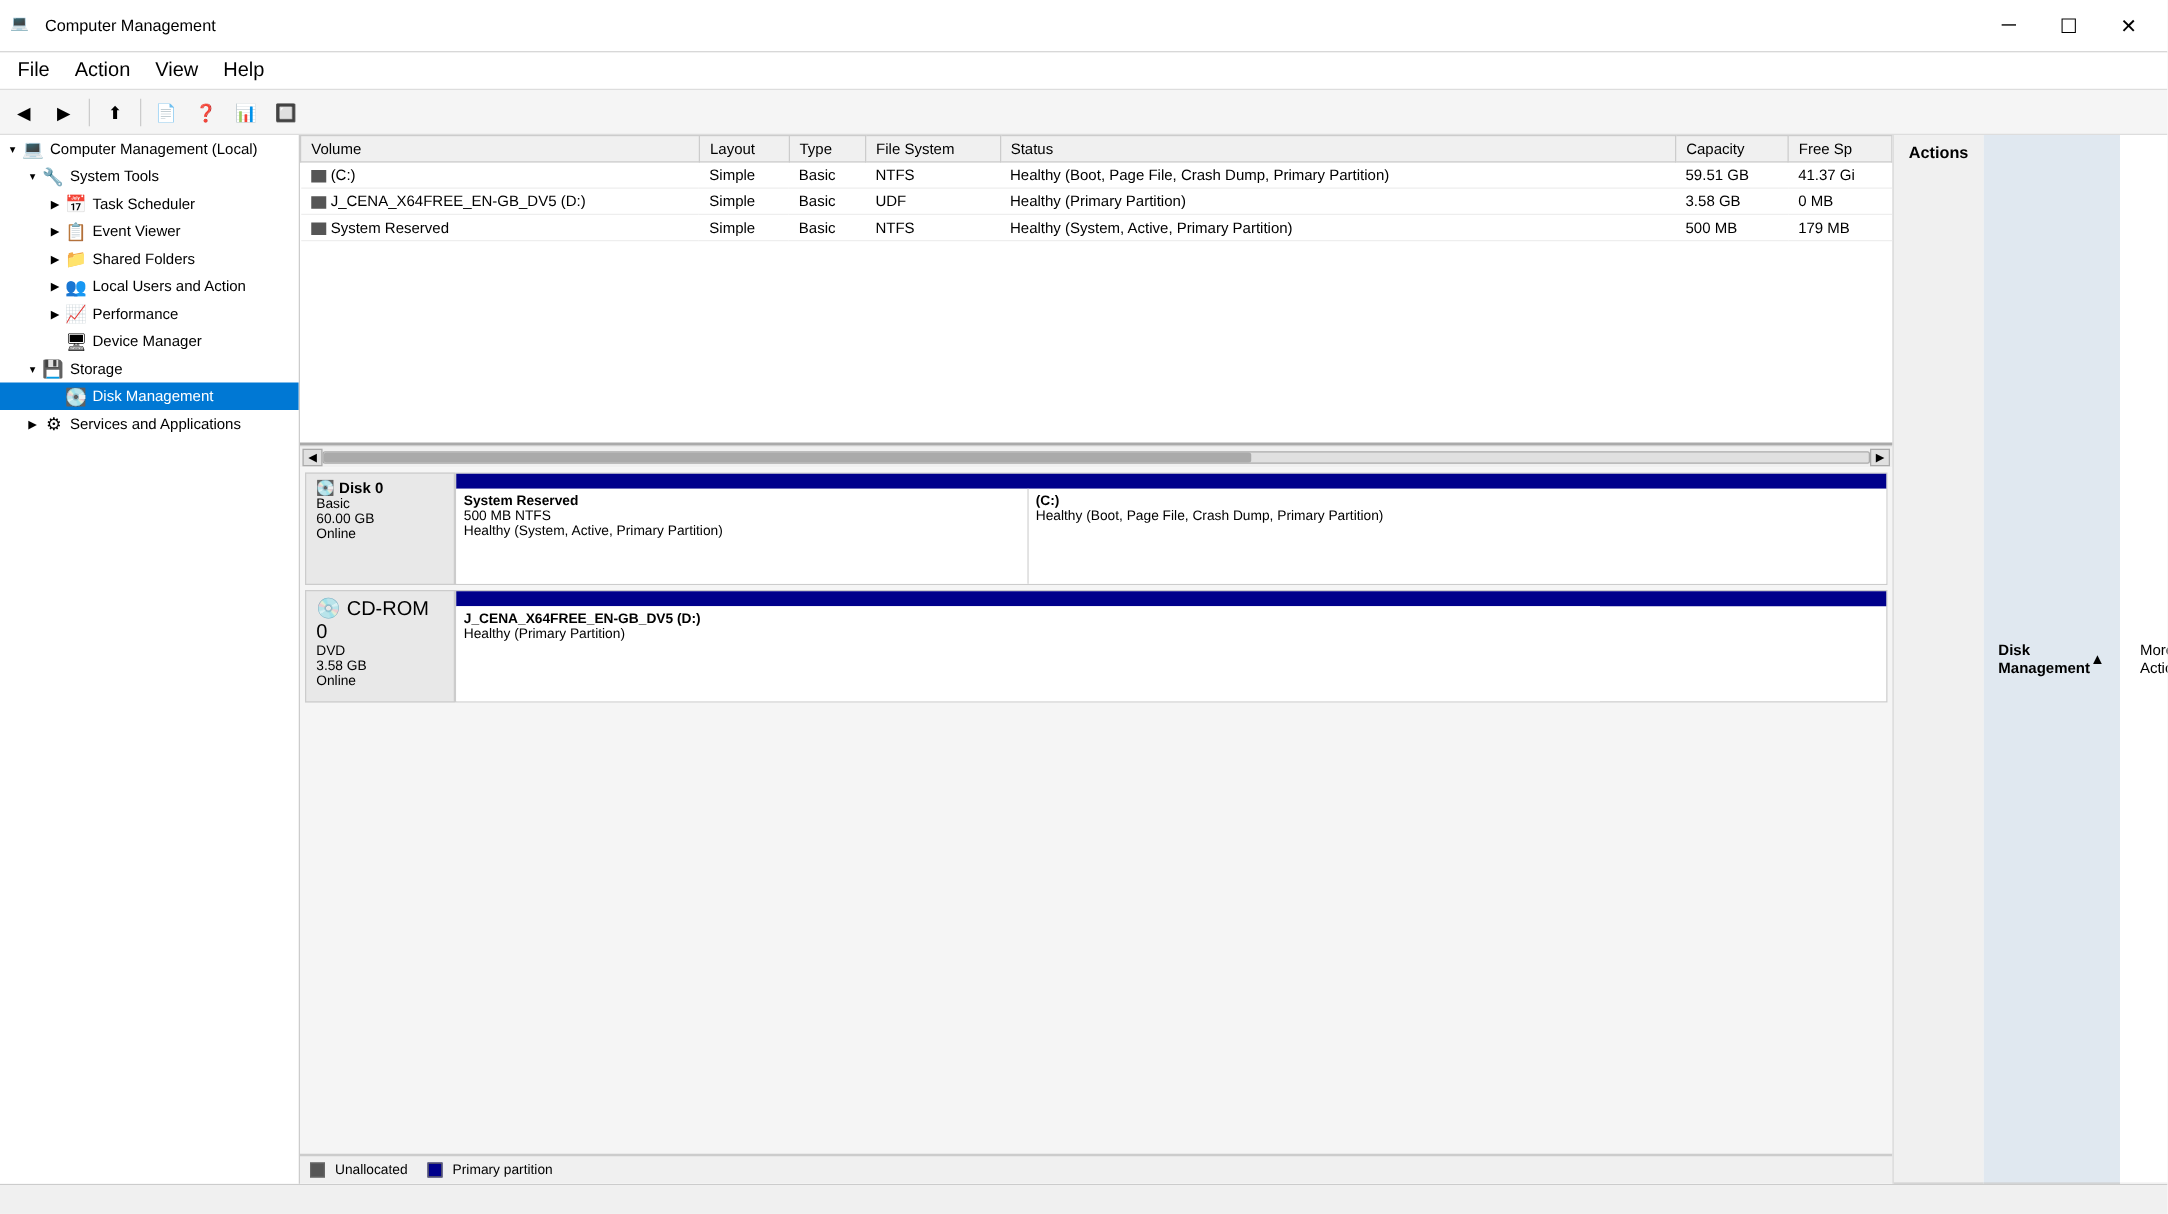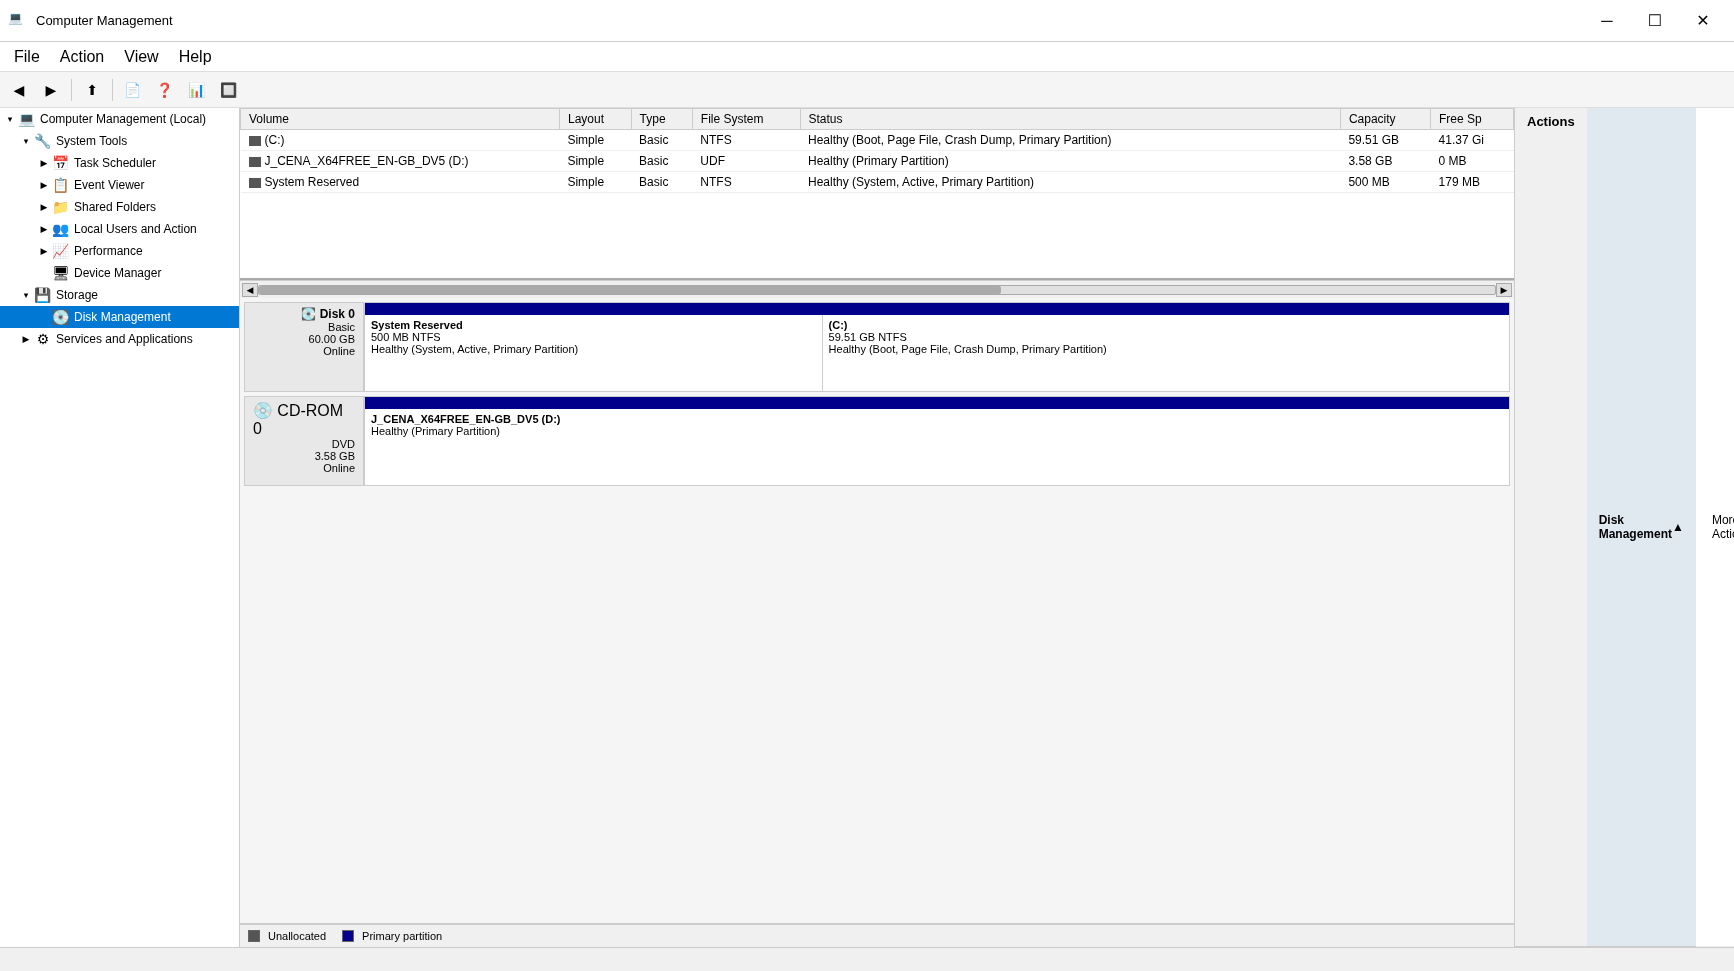--- a/index.html
+++ b/index.html
@@ -160,21 +160,20 @@
     .disk-info {
       width: 120px;
       flex-shrink: 0;
       padding: 4px 8px;
       background: #e8e8e8;
       border: 1px solid #ccc;
       font-size: 11px;
       display: flex;
       flex-direction: column;
       justify-content: flex-start;
-      align-items: flex-end;
     }
     .disk-partitions {
       flex: 1;
       display: flex;
       flex-direction: column;
       border: 1px solid #ccc;
       background: #fff;
     }
     .disk-header-bar {
       height: 12px;
@@ -355,21 +354,21 @@
 
     <div class="tree-item" style="padding-left:18px;">
       <span class="tree-expand">▶</span>
       <span class="tree-icon">⚙</span>
       <span class="tree-label">Services and Applications</span>
     </div>
   </div>
 
   <div class="content-area">
 
-    <div class="volume-table-area" style="height:172px; overflow:auto;">
+    <div class="volume-table-area" style="height:248px; overflow:auto;">
       <table class="volume-table">
         <thead>
           <tr>
             <th>Volume</th>
             <th>Layout</th>
             <th>Type</th>
             <th>File System</th>
             <th style="min-width:400px;">Status</th>
             <th>Capacity</th>
             <th>Free Sp</th>
@@ -428,21 +427,20 @@
           <div class="disk-partitions">
             <div class="disk-header-bar"></div>
             <div class="disk-parts-row">
               <div class="partition-block" style="width: 40%;">
       <span class="partition-name">System Reserved</span>
       <span>500 MB NTFS</span>
       <span>Healthy (System, Active, Primary Partition)</span>
     </div>
               <div class="partition-block" style="width: 60%;">
       <span class="partition-name">(C:)</span>
-      <span>59.51 GB NTFS</span>
       <span>Healthy (Boot, Page File, Crash Dump, Primary Partition)</span>
     </div>
             </div>
           </div>
         </div>
         <div class="disk-row">
           <div class="disk-info">
     <span style="font-weight:normal; font-size:16px;">💿 CD-ROM 0</span>
     <span>DVD</span>
     <span>3.58 GB</span>

